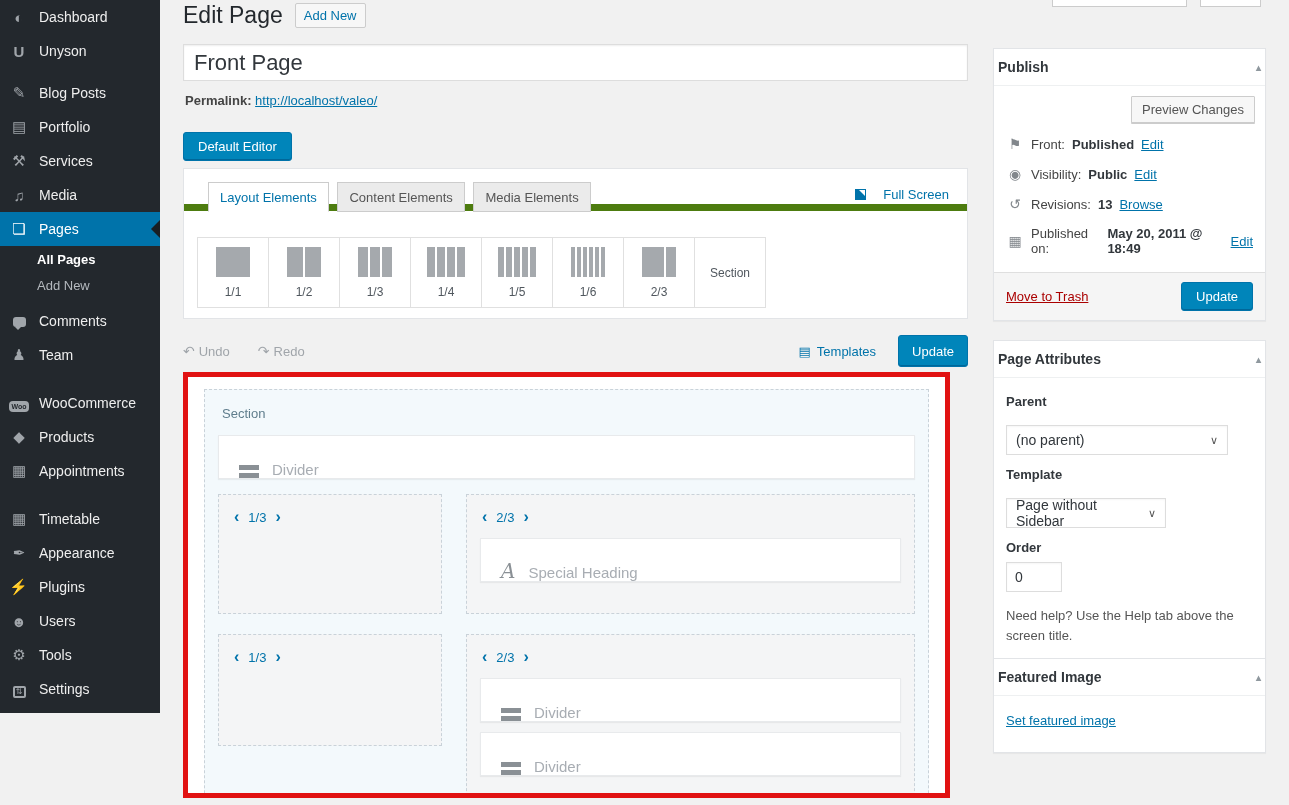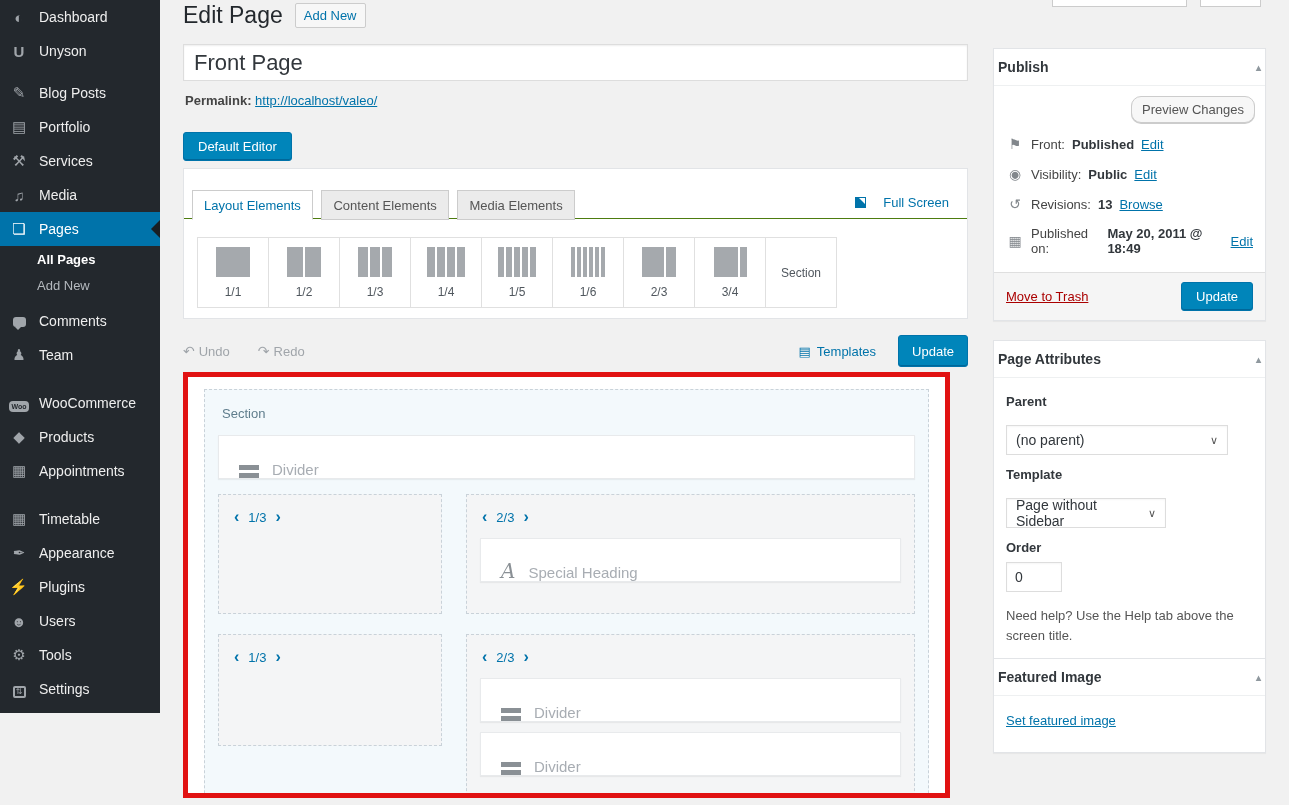--- a/index.html
+++ b/index.html
@@ -38,21 +38,21 @@
         font-size:22px; color:#32373c; padding:0 10px; background:#fff; }
   .permalink { position:absolute; top:93px; left:2px; font-size:13px; }
   .permalink b { color:#444; }
   a.lnk { color:#0073aa; text-decoration:underline; cursor:pointer; }
   .btn-primary { background:#0085ba; border:1px solid #0073aa; color:#fff; border-radius:3px; font-size:13px;
         padding:6px 14px; cursor:pointer; box-shadow:inset 0 -1px 0 #006799; font-family:"Liberation Sans",sans-serif; }
   .default-editor { position:absolute; top:132px; left:0; }
 
   
   .panel { position:absolute; top:168px; left:0; width:785px; height:151px; background:#fff; border:1px solid #e2e4e7; }
-  .tabsrow { position:absolute; top:20px; left:0; right:0; height:30px; border-bottom:1px solid #4d7c0f; padding-left:8px; }
+  .tabsrow { position:absolute; top:12px; left:0; right:0; height:30px; border-bottom:7px solid #4d7c0f; padding-left:24px; }
   .tab { display:inline-block; padding:7px 11px 6px; font-size:13px; border:1px solid #ccc; background:#ebebeb;
         color:#555; margin-right:5px; position:relative; top:1px; cursor:pointer; }
   .tab.active { background:#fff; color:#0073aa; border-bottom-color:#fff; }
   .fullscreen { position:absolute; right:18px; top:6px; color:#0073aa; font-size:13px; display:flex; align-items:center; gap:17px; cursor:pointer; }
   .fs-icon { width:11px; height:11px; background:#0073aa; position:relative; display:inline-block; }
   .fs-icon::after { content:""; position:absolute; right:1px; top:1px; border:3px solid transparent; border-top-color:#fff; border-right-color:#fff; }
   .cells { position:absolute; top:68px; left:14px; display:flex; }
   .cell { width:72px; height:71px; border:1px solid #e0e0e0; margin-left:-1px; display:flex; flex-direction:column;
         align-items:center; justify-content:center; gap:8px; cursor:pointer; background:#fff; }
   .bars { display:flex; gap:2px; height:30px; align-items:stretch; }
@@ -91,21 +91,21 @@
 
   
   .side { position:absolute; left:993px; top:0; width:273px; }
   .box { position:absolute; left:0; width:273px; background:#fff; border:1px solid #e2e4e7; box-shadow:0 1px 1px rgba(0,0,0,.04); }
   .box-head { padding:10px 4px; font-size:14px; font-weight:bold; color:#32373c; border-bottom:1px solid #eef0f1;
         display:flex; justify-content:space-between; align-items:center; cursor:pointer; }
   .toggle { color:#8f989e; font-size:10px; }
   .box-publish { top:48px; }
   .pub-preview { text-align:right; padding:10px 10px 0; }
   .btn-secondary { background:#f7f7f7; border:1px solid #ccc; color:#555; font-size:13px; padding:5px 10px;
-        border-radius:10px; box-shadow:0 1px 0 #ccc; cursor:pointer; font-family:"Liberation Sans",sans-serif; }
+        border-radius:1px; box-shadow:0 1px 0 #ccc; cursor:pointer; font-family:"Liberation Sans",sans-serif; }
   .pub-rows { padding:13px 12px 2px; }
   .prow { display:flex; align-items:center; gap:7px; margin-bottom:14px; font-size:13px; color:#444; }
   .prow .pic { width:18px; text-align:center; color:#82878c; font-size:14px; flex:0 0 18px; }
   .prow b { color:#32373c; }
   .pub-foot { background:#f5f5f5; border-top:1px solid #dfdfdf; padding:9px 12px; display:flex;
         justify-content:space-between; align-items:center; }
   .trash { color:#a00; text-decoration:underline; font-size:13px; cursor:pointer; }
 
   .box-attrs { top:340px; }
   .attr-body { padding:14px 12px 16px; }
@@ -288,27 +288,20 @@
           </span>
         <span class="cell-label">1/6</span>
       </div>
       <div class="cell">
         <span class="bars">
             <i class="bar" style="width:22px"></i>
             <i class="bar" style="width:10px"></i>
           </span>
         <span class="cell-label">2/3</span>
       </div>
-      <div class="cell">
-        <span class="bars">
-            <i class="bar" style="width:24px"></i>
-            <i class="bar" style="width:7px"></i>
-          </span>
-        <span class="cell-label">3/4</span>
-      </div>
       <div class="cell section-cell">
         <span class="cell-label">Section</span>
       </div>
     </div>
   </div>
 
   <div class="toolbar">
     <span class="undoredo">
       <span class="aricon">↶</span><span>Undo</span>
     </span>

